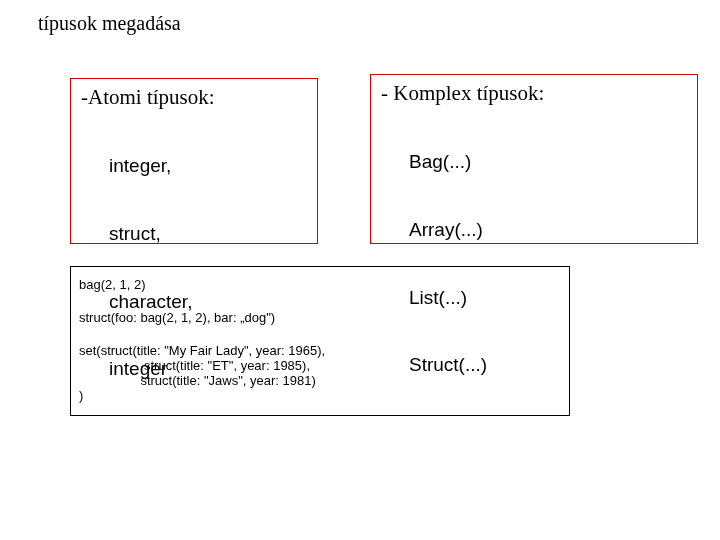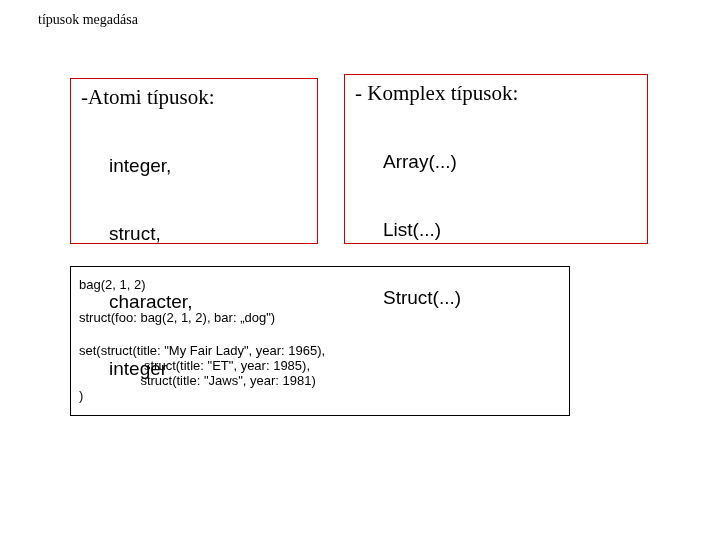--- a/index.html
+++ b/index.html
@@ -10,38 +10,38 @@
     background: #fff;
     font-family: "Times New Roman", serif;
     font-size: 20px;
     color: #000;
     position: relative;
   }
   .page-title {
     position: absolute;
     top: 12px;
     left: 38px;
-    font-size: 14px;
+    font-size: 20px;
   }
   .box {
     position: absolute;
     border: 1px solid #c00;
     padding: 6px 10px 8px 10px;
     box-sizing: border-box;
   }
   .box-left {
     top: 78px;
     left: 70px;
     width: 248px;
     height: 166px;
   }
   .box-right {
     top: 74px;
-    left: 344px;
-    width: 304px;
+    left: 370px;
+    width: 328px;
     height: 170px;
   }
   .box-header {
     font-family: "Times New Roman", serif;
     font-size: 21px;
     margin-bottom: 2px;
   }
   .box-list {
     padding-left: 28px;
   }
@@ -81,20 +81,21 @@
     <div>integer,</div>
     <div>struct,</div>
     <div>character,</div>
     <div>integer</div>
   </div>
 </div>
 
 <div class="box box-right">
   <div class="box-header">- Komplex típusok:</div>
   <div class="box-list">
+    <div>Bag(...)</div>
     <div>Array(...)</div>
     <div>List(...)</div>
     <div>Struct(...)</div>
   </div>
 </div>
 
 <div class="examples">
   <div class="row">bag(2, 1, 2)</div>
   <div class="row">struct(foo: bag(2, 1, 2), bar: „dog")</div>
   <div class="row">set(struct(title: "My Fair Lady", year: 1965),

